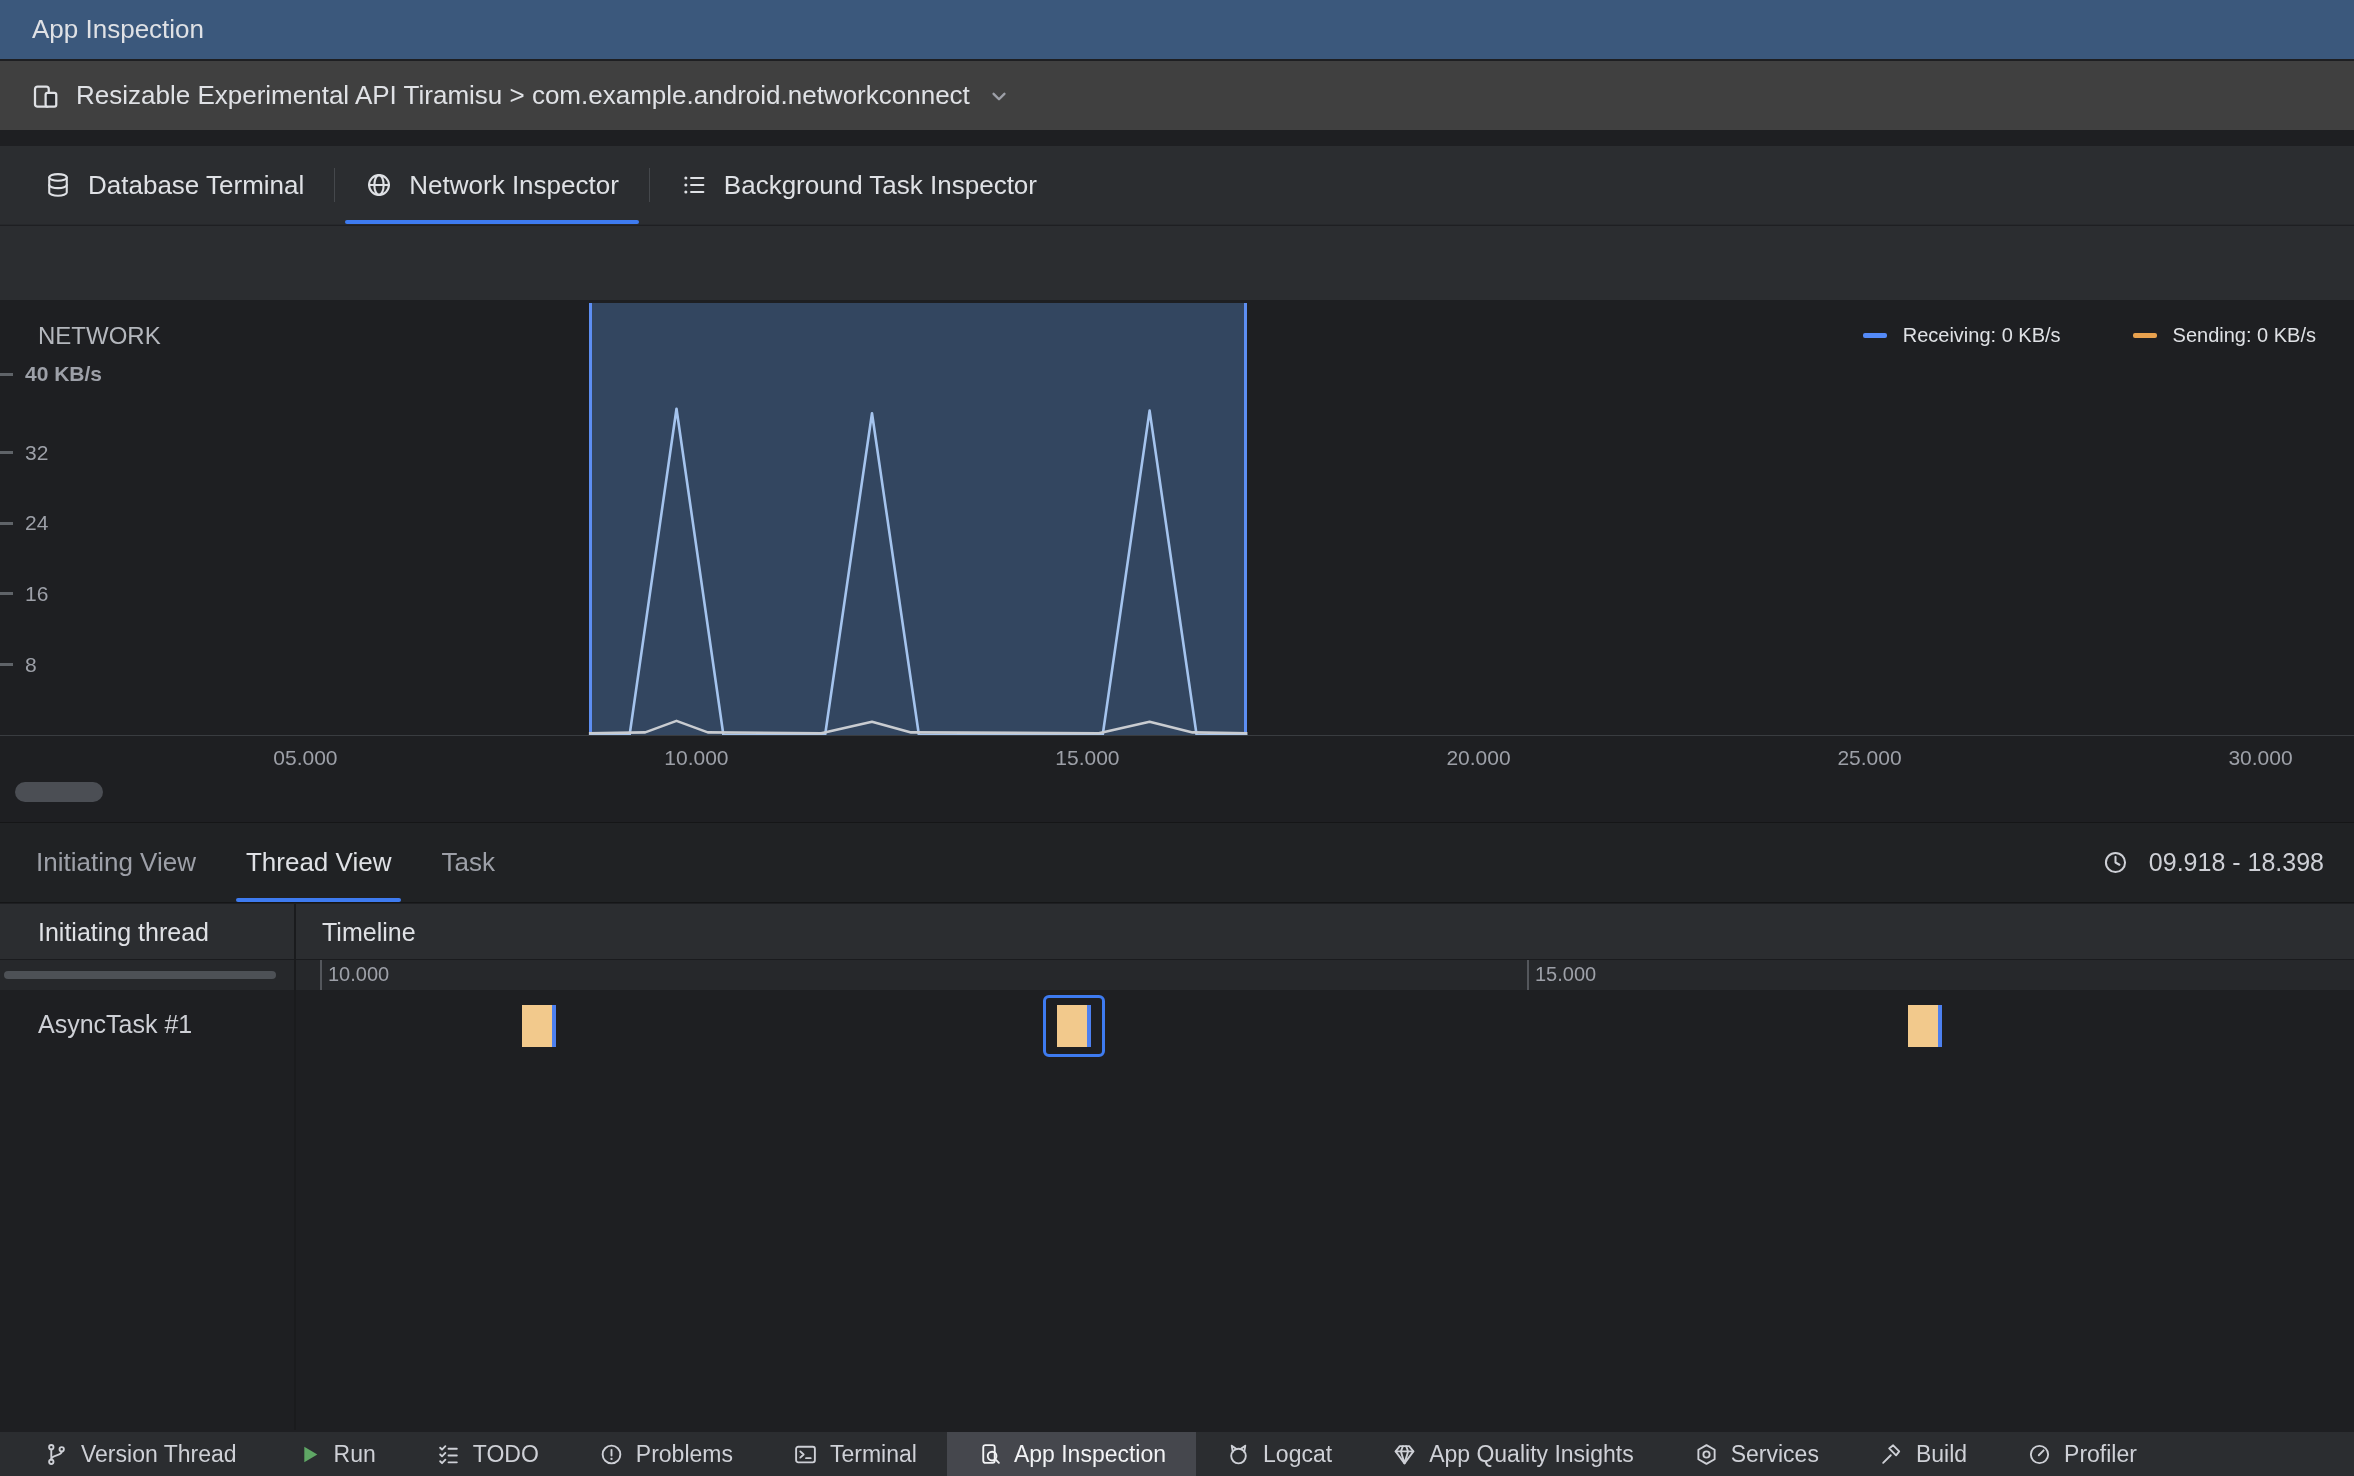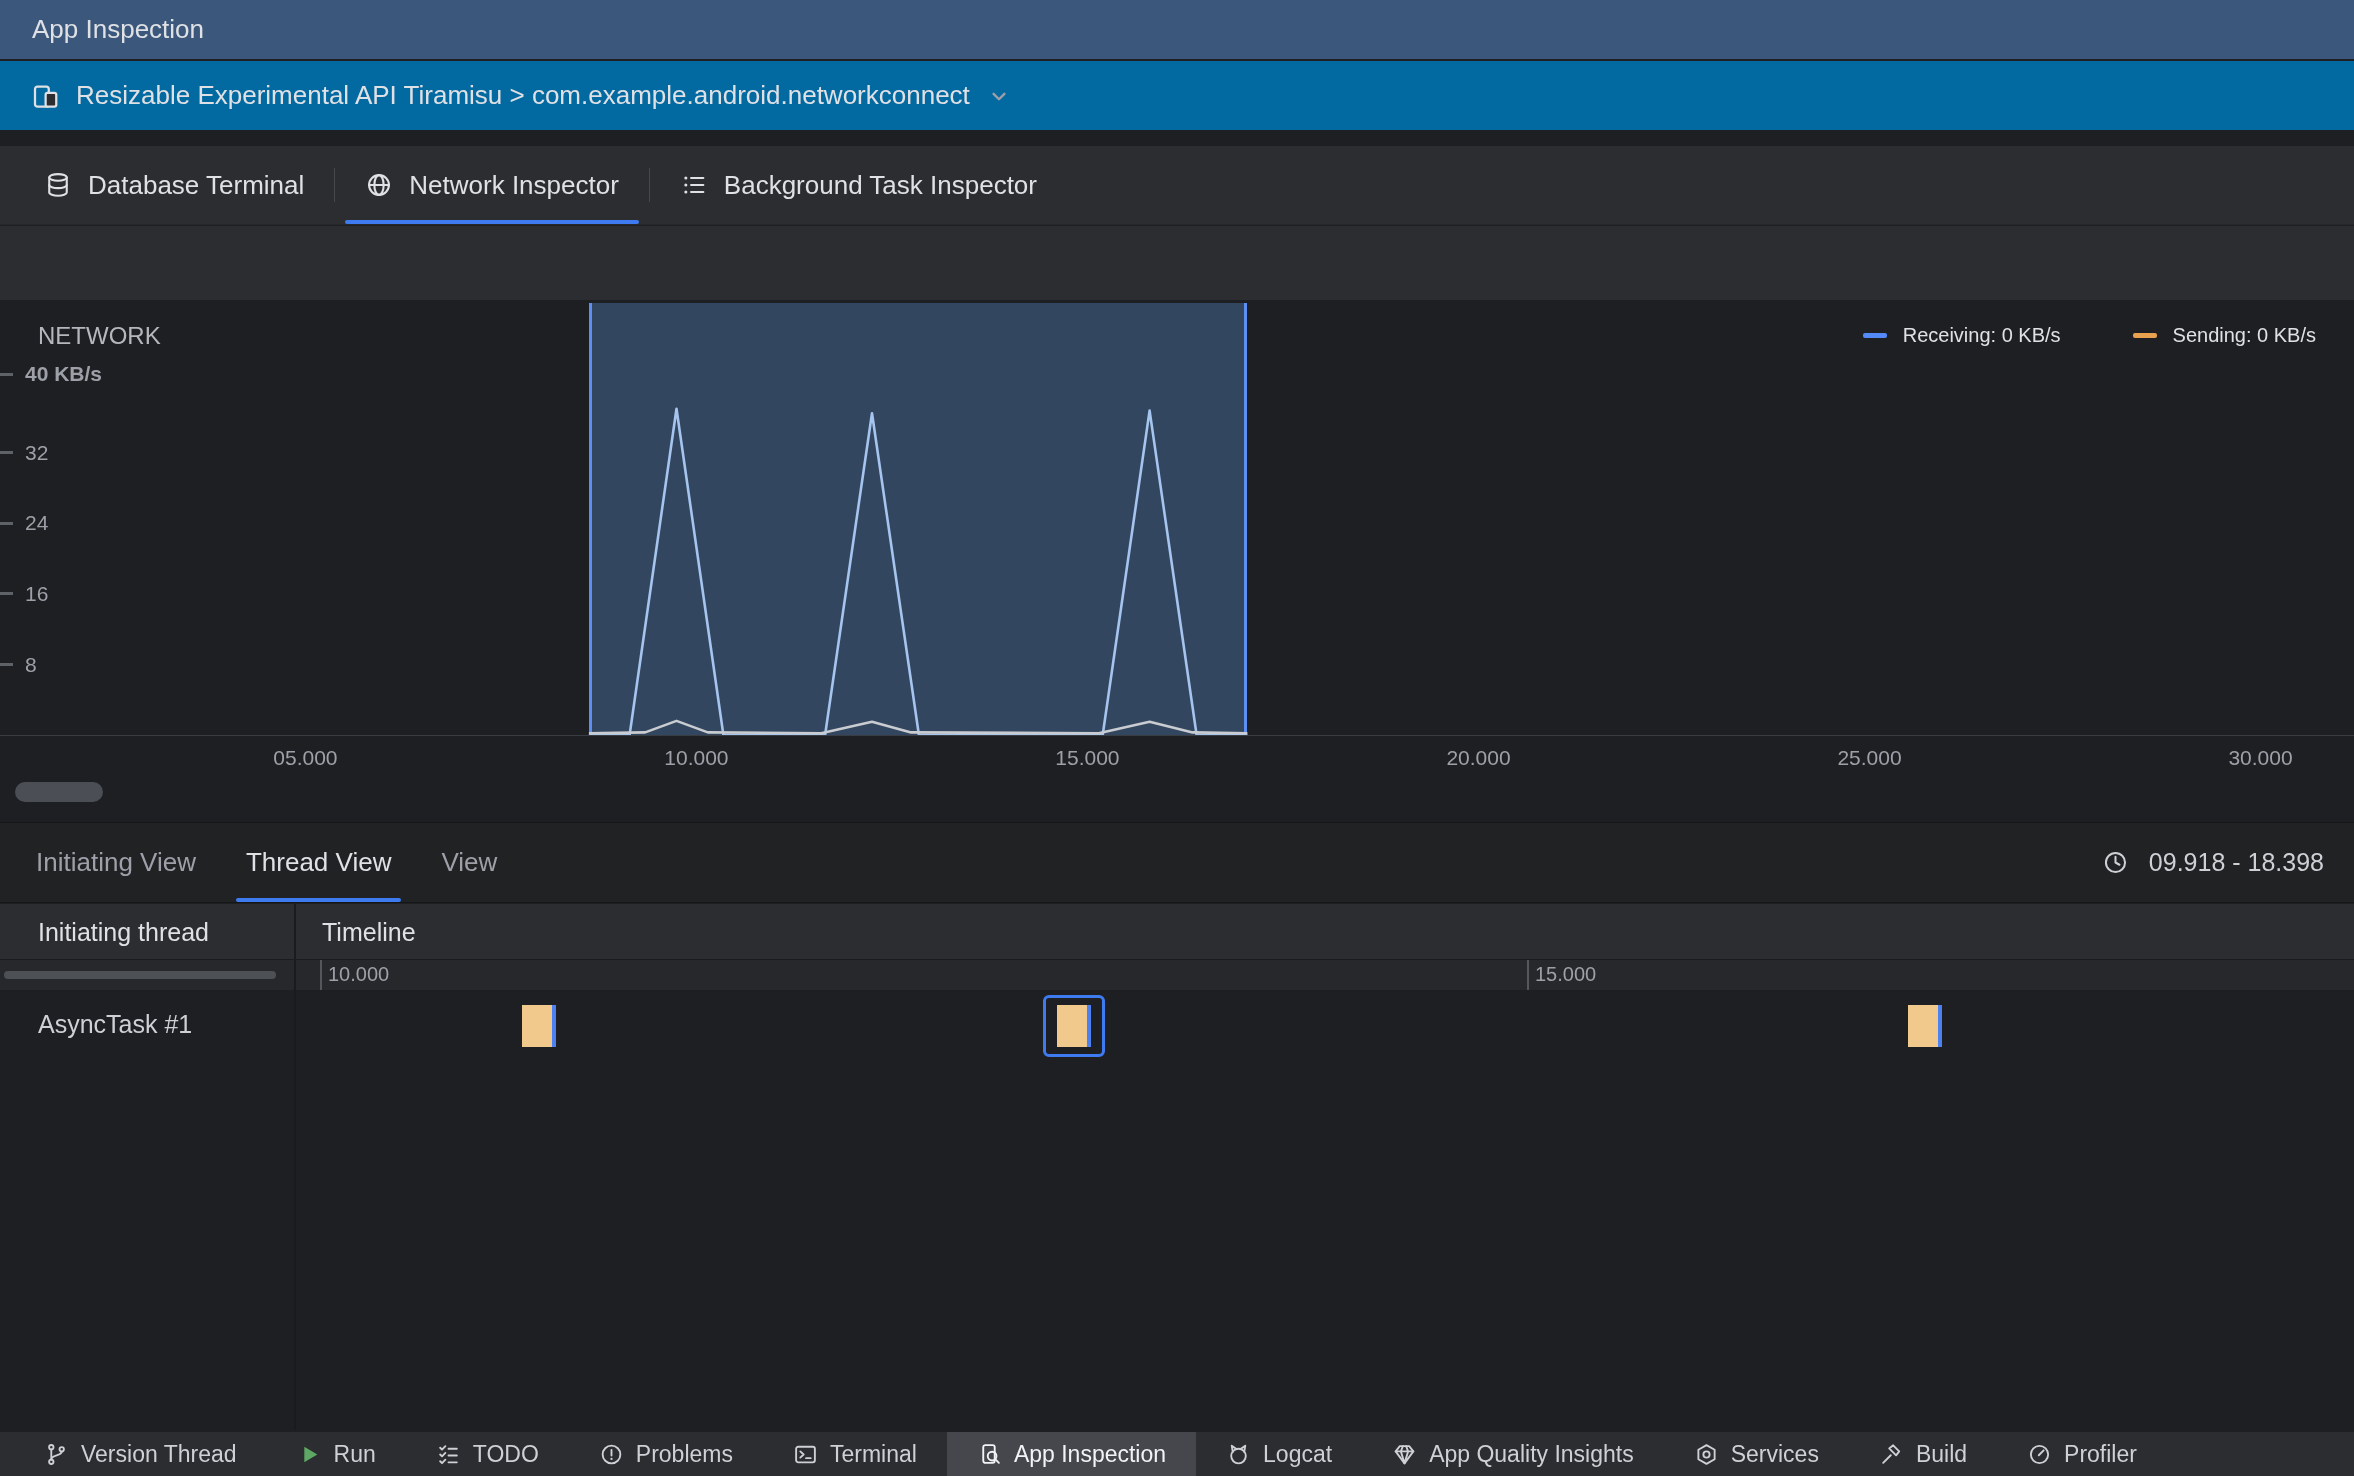--- a/index.html
+++ b/index.html
@@ -11,21 +11,21 @@
   }
   .icon svg { display:block; stroke:currentColor; fill:none; stroke-width:1.8; stroke-linecap:round; stroke-linejoin:round; }
   .icon { display:inline-flex; align-items:center; justify-content:center; }
 
   
   .titlebar { position:absolute; top:0; left:0; right:0; height:60px; background:#3b587c;
     display:flex; align-items:center; padding-left:32px; font-size:26px; color:#dfe1e5;
     border-bottom:1px solid #1e1f22; }
 
   
-  .processbar { position:absolute; top:61px; left:0; right:0; height:71px; background:#0369a1;
+  .processbar { position:absolute; top:61px; left:0; right:0; height:71px; background:#404040;
     border-bottom:2px solid #1e1f22; display:flex; align-items:center; gap:16px; padding-left:30px; font-size:26px; }
   .processbar .dev svg { width:30px; height:30px; }
   .processbar .chev { color:#9da0a8; }
   .processbar .chev svg { width:26px; height:26px; stroke-width:2.2; }
 
   
   .tabsrow { position:absolute; top:146px; left:0; right:0; height:79px; background:#2b2d30;
     border-bottom:1px solid #26282b; display:flex; align-items:stretch; padding-left:14px; }
   .tab { position:relative; display:flex; align-items:center; gap:16px; padding:0 30px; font-size:26px; color:#dfe1e5; cursor:default; }
   .tab .icon svg { width:28px; height:28px; }
@@ -204,21 +204,21 @@
   </div>
 
   <div class="detailtabs">
     <div class="dtab">
       <span>Initiating View</span>
     </div>
     <div class="dtab selected">
       <span>Thread View</span>
     </div>
     <div class="dtab">
-      <span>View</span>
+      <span>Task</span>
     </div>
     <div class="timerange">
       <span class="icon">
         <svg viewBox="0 0 24 24">
             <circle cx="12" cy="12" r="8.5"></circle>
             <path d="M12 7 V12 L15.5 14"></path>
           </svg>
       </span>
       <span>09.918 - 18.398</span>
     </div>

